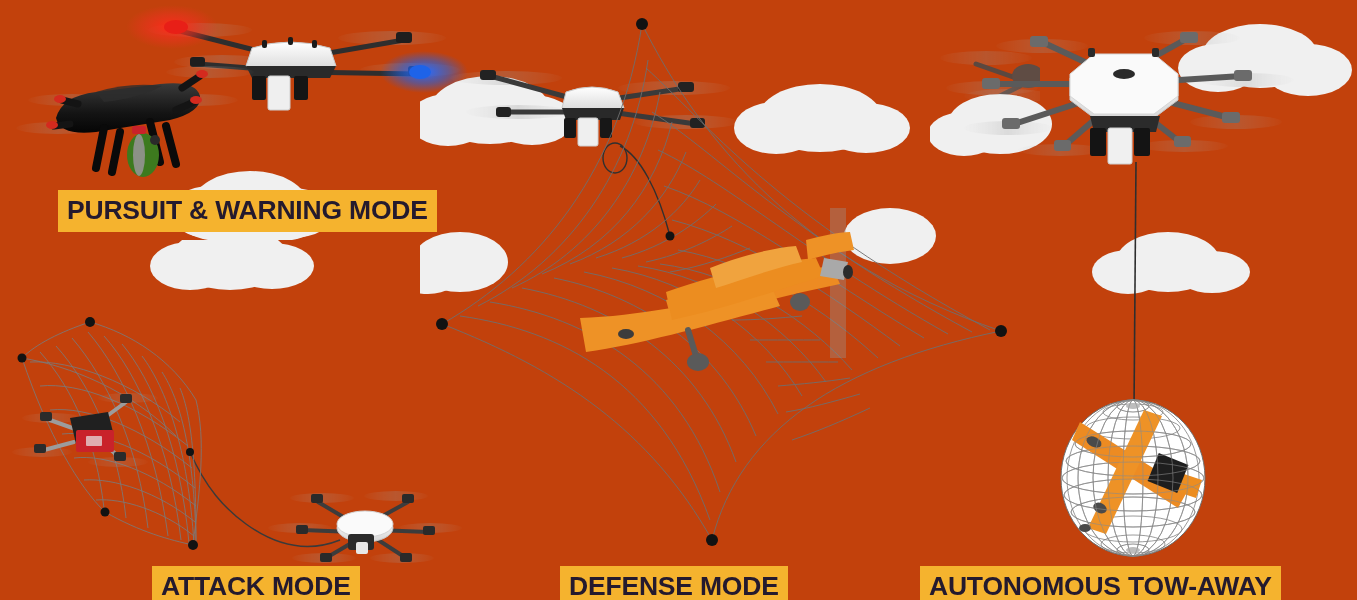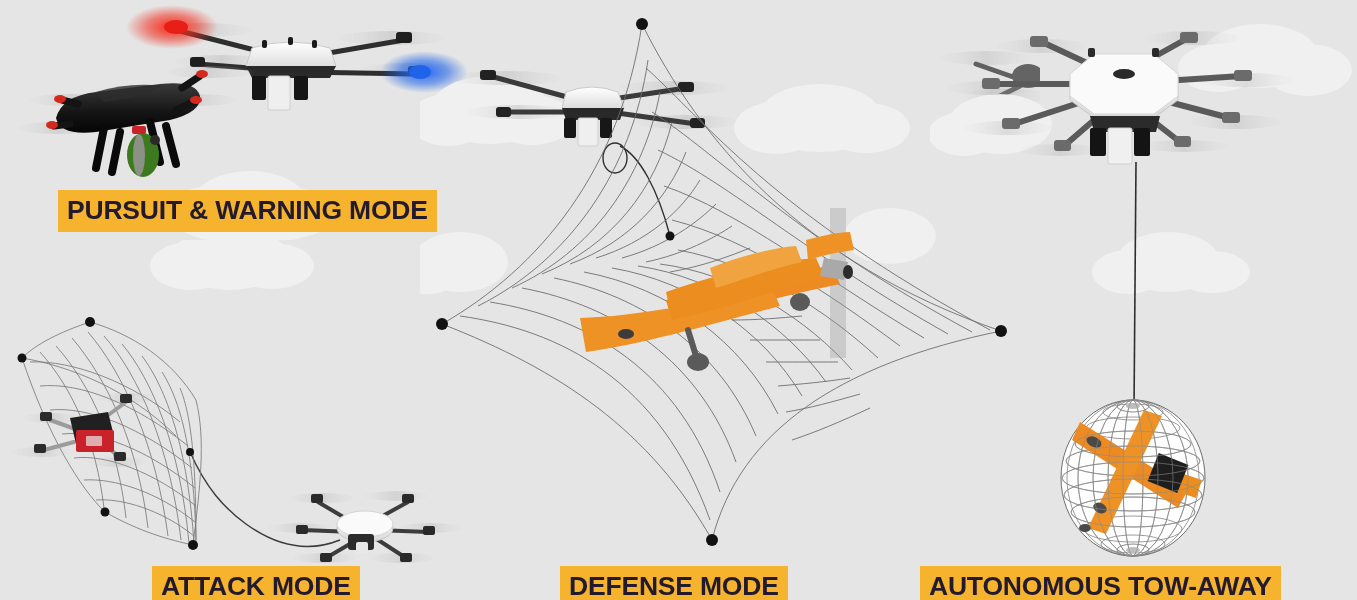--- a/index.html
+++ b/index.html
@@ -4,21 +4,21 @@
 <style>
   html, body {
     margin: 0;
     padding: 0;
     background: #ffffff;
   }
   #stage {
     position: relative;
     width: 1357px;
     height: 600px;
-    background: #e5e5e5;
+    background: #c2410c;
     overflow: hidden;
     font-family: "Liberation Sans", sans-serif;
   }
   .panel { position: absolute; }
   .art { position: absolute; top: 0; left: 0; }
   .label {
     position: absolute;
     display: inline-block;
     background: #F5B32E;
     color: #241A2E;

